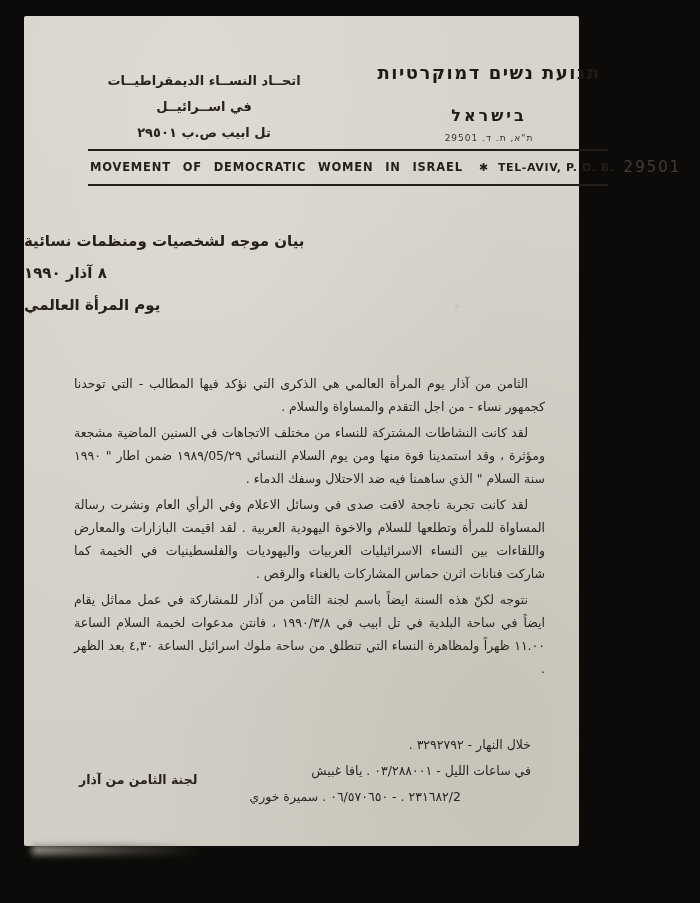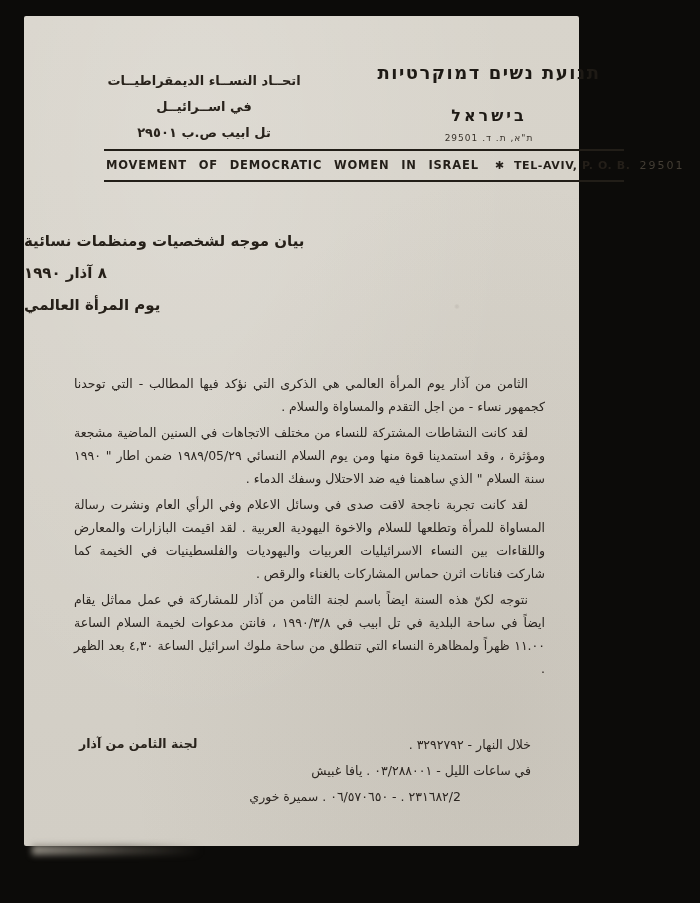--- a/index.html
+++ b/index.html
@@ -38,30 +38,30 @@
   .letterhead-he {
     position:absolute; left:335px; top:46px; width:260px;
     text-align:center; direction:rtl; color:#1e1a15;
   }
   .he1 { font-size:18px; font-weight:bold; letter-spacing:1.5px; line-height:22px; }
   .he2 { font-size:16px; font-weight:bold; letter-spacing:3px; line-height:20px; margin-top:22px; }
   .he3 { font-size:9px; letter-spacing:1px; margin-top:7px; color:#38322a; }
 
   
   .banner {
-    position:absolute; left:80px; top:133px; width:516px;
+    position:absolute; left:64px; top:133px; width:516px;
     border-top:2px solid #221e18; border-bottom:2px solid #221e18;
     padding:7px 2px 8px 2px;
     display:flex; align-items:center;
     color:#241f19; font-weight:bold; white-space:nowrap;
   }
   .banner .org  { font-size:11.5px; letter-spacing:0.8px; word-spacing:7px; }
   .banner .star { margin:0 10px 0 16px; font-size:11px; }
   .banner .city { font-size:11px; letter-spacing:0.6px; }
-  .banner .pob  { font-size:11px; font-weight:normal; letter-spacing:2px; margin-left:9px; color:#443e35; }
+  .banner .pob  { font-size:15px; font-weight:normal; letter-spacing:2px; margin-left:9px; color:#443e35; }
 
   
   .title-block {
     position:absolute; left:0; top:216px; width:650px;
     text-align:left; direction:rtl;
     font-weight:bold; font-size:15px; color:#262019;
   }
   .title-block .t-line { margin-bottom:13px; line-height:19px; }
 
   
@@ -75,21 +75,21 @@
   
   .contact {
     position:absolute; right:48px; top:716px;
     direction:rtl; text-align:right;
     font-size:12.5px; line-height:26px; color:#2b2520;
   }
   .contact .shifted { margin-right:70px; }
 
   
   .signature {
-    position:absolute; left:55px; top:720px;
+    position:absolute; left:55px; top:756px;
     direction:rtl; font-size:12.5px; font-weight:bold; color:#29231c;text-align:center;
   }
 </style>
 </head>
 <body>
 
 <div class="paper">
 
   <div class="letterhead-ar">
     <div class="lh-line">اتحــاد النســاء الديمقراطيــات</div>

